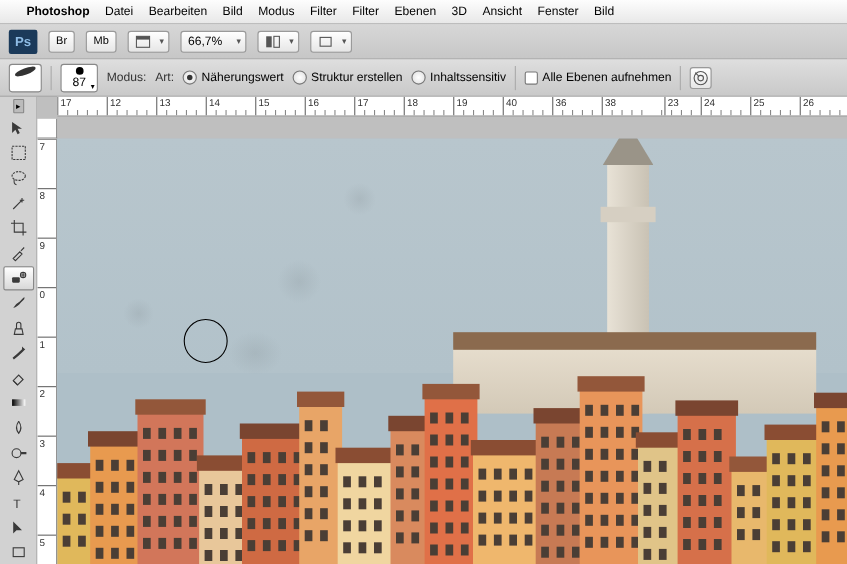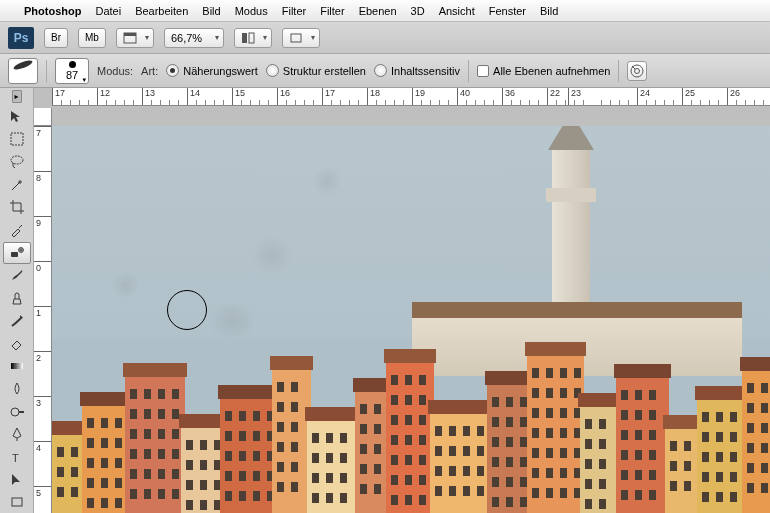--- a/index.html
+++ b/index.html
@@ -315,26 +315,26 @@
         <div class="tick" style="left: 405px;">40</div>
         <div class="minor" style="left: 414px;"></div>
         <div class="minor" style="left: 423px;"></div>
         <div class="minor" style="left: 432px;"></div>
         <div class="minor" style="left: 441px;"></div>
         <div class="tick" style="left: 450px;">36</div>
         <div class="minor" style="left: 459px;"></div>
         <div class="minor" style="left: 468px;"></div>
         <div class="minor" style="left: 477px;"></div>
         <div class="minor" style="left: 486px;"></div>
-        <div class="tick" style="left: 495px;">22</div>
+        <div class="tick" style="left: 495px;">38</div>
         <div class="minor" style="left: 504px;"></div>
         <div class="minor" style="left: 513px;"></div>
         <div class="minor" style="left: 522px;"></div>
         <div class="minor" style="left: 531px;"></div>
-        <div class="tick" style="left: 516px;">23</div>
+        <div class="tick" style="left: 552px;">23</div>
         <div class="minor" style="left: 549px;"></div>
         <div class="minor" style="left: 558px;"></div>
         <div class="minor" style="left: 567px;"></div>
         <div class="minor" style="left: 576px;"></div>
         <div class="tick" style="left: 585px;">24</div>
         <div class="minor" style="left: 594px;"></div>
         <div class="minor" style="left: 603px;"></div>
         <div class="minor" style="left: 612px;"></div>
         <div class="minor" style="left: 621px;"></div>
         <div class="tick" style="left: 630px;">25</div>

